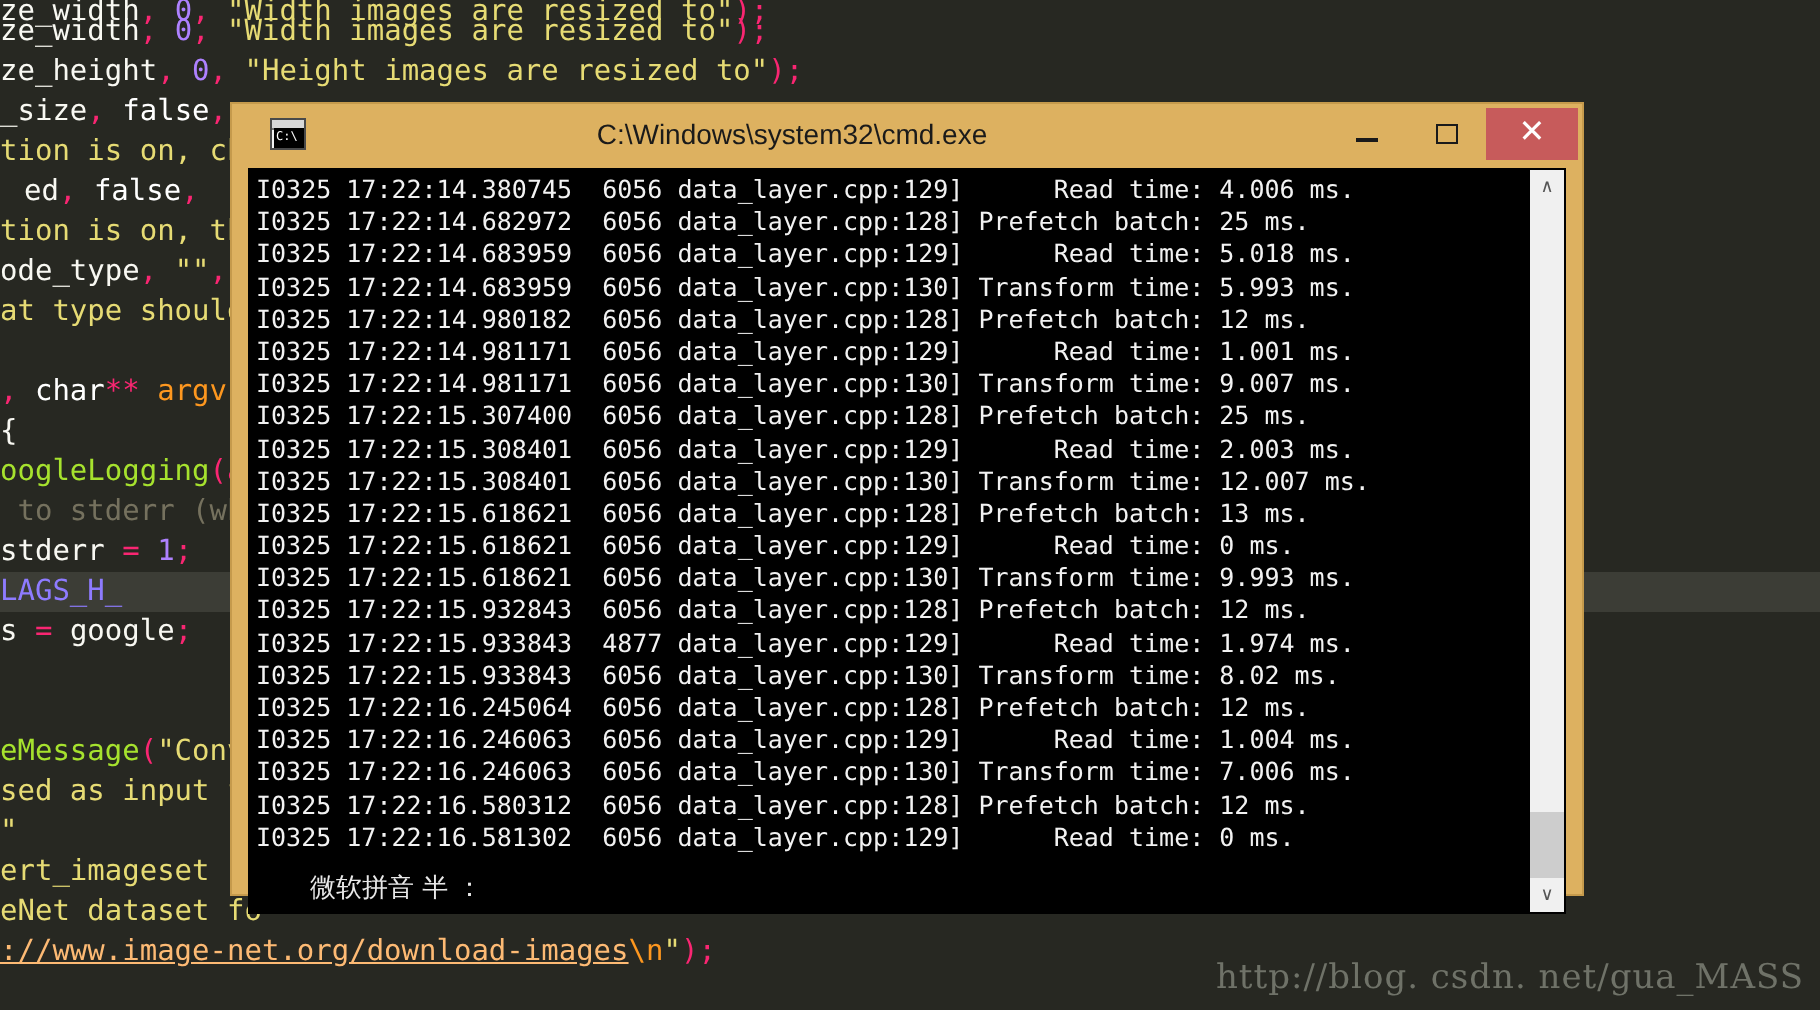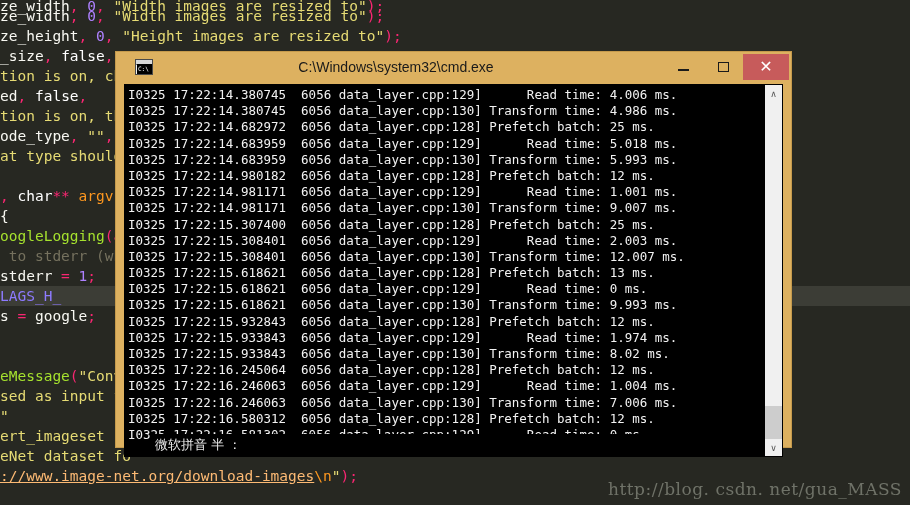--- a/index.html
+++ b/index.html
@@ -216,21 +216,21 @@
 </head>
 <body>
 
 <div id="editor">
   <div id="code-lines">
       <div class="code-line" style="top: -4px;"><span class="t-ident">ze_width</span><span class="t-punct">, </span><span class="t-num">0</span><span class="t-punct">, </span><span class="t-str">"Width images are resized to"</span><span class="t-punct">);</span></div>
       <div class="code-line" style="top: 6px;"><span class="t-ident">ze_width</span><span class="t-punct">, </span><span class="t-num">0</span><span class="t-punct">, </span><span class="t-str">"Width images are resized to"</span><span class="t-punct">);</span></div>
       <div class="code-line" style="top: 26px;"><span class="t-ident">ze_height</span><span class="t-punct">, </span><span class="t-num">0</span><span class="t-punct">, </span><span class="t-str">"Height images are resized to"</span><span class="t-punct">);</span></div>
       <div class="code-line" style="top: 46px;"><span class="t-ident">_size</span><span class="t-punct">, </span><span class="t-key">false</span><span class="t-punct">,</span></div>
       <div class="code-line" style="top: 66px;"><span class="t-str">tion is on, che</span></div>
-      <div class="code-line" style="top: 86px;"><span class="t-ident">ed</span><span class="t-punct">, </span><span class="t-key">false</span><span class="t-punct">,</span></div>
+      <div class="code-line" style="top: 86px; margin-left: 12px;"><span class="t-ident">ed</span><span class="t-punct">, </span><span class="t-key">false</span><span class="t-punct">,</span></div>
       <div class="code-line" style="top: 106px;"><span class="t-str">tion is on, the</span></div>
       <div class="code-line" style="top: 126px;"><span class="t-ident">ode_type</span><span class="t-punct">, </span><span class="t-str">""</span><span class="t-punct">,</span></div>
       <div class="code-line" style="top: 146px;"><span class="t-str">at type should</span></div>
       <div class="code-line" style="top: 186px;"><span class="t-punct">, </span><span class="t-key">char</span><span class="t-punct">** </span><span class="t-orange">argv</span><span class="t-punct">)</span></div>
       <div class="code-line" style="top: 206px;"><span class="t-plain">{</span></div>
       <div class="code-line" style="top: 226px;"><span class="t-fn">oogleLogging</span><span class="t-punct">(ar</span></div>
       <div class="code-line" style="top: 246px;"><span class="t-cmt"> to stderr (whi</span></div>
       <div class="code-line" style="top: 266px;"><span class="t-ident">stderr</span><span class="t-punct"> = </span><span class="t-num">1</span><span class="t-punct">;</span></div>
       <div class="code-line hl" style="top: 286px;"><span class="t-macro">LAGS_H_</span></div>
       <div class="code-line" style="top: 306px;"><span class="t-ident">s</span><span class="t-punct"> = </span><span class="t-ident">google</span><span class="t-punct">;</span></div>
@@ -261,35 +261,34 @@
     </div>
     <div class="win-btn" id="btn-close">
       <span>✕</span>
     </div>
   </div>
 
   <div id="console-body">
     <div id="console-text">
       <div id="log-rows">
           <div class="log-row">I0325 17:22:14.380745  6056 data_layer.cpp:129]      Read time: 4.006 ms.</div>
-          <div class="log-row">I0325 17:22:14.380745  6056 data_layer.cpp:130] Transform time: 4.986 ms.</div>
           <div class="log-row">I0325 17:22:14.682972  6056 data_layer.cpp:128] Prefetch batch: 25 ms.</div>
           <div class="log-row">I0325 17:22:14.683959  6056 data_layer.cpp:129]      Read time: 5.018 ms.</div>
           <div class="log-row">I0325 17:22:14.683959  6056 data_layer.cpp:130] Transform time: 5.993 ms.</div>
           <div class="log-row">I0325 17:22:14.980182  6056 data_layer.cpp:128] Prefetch batch: 12 ms.</div>
           <div class="log-row">I0325 17:22:14.981171  6056 data_layer.cpp:129]      Read time: 1.001 ms.</div>
           <div class="log-row">I0325 17:22:14.981171  6056 data_layer.cpp:130] Transform time: 9.007 ms.</div>
           <div class="log-row">I0325 17:22:15.307400  6056 data_layer.cpp:128] Prefetch batch: 25 ms.</div>
           <div class="log-row">I0325 17:22:15.308401  6056 data_layer.cpp:129]      Read time: 2.003 ms.</div>
           <div class="log-row">I0325 17:22:15.308401  6056 data_layer.cpp:130] Transform time: 12.007 ms.</div>
           <div class="log-row">I0325 17:22:15.618621  6056 data_layer.cpp:128] Prefetch batch: 13 ms.</div>
           <div class="log-row">I0325 17:22:15.618621  6056 data_layer.cpp:129]      Read time: 0 ms.</div>
           <div class="log-row">I0325 17:22:15.618621  6056 data_layer.cpp:130] Transform time: 9.993 ms.</div>
           <div class="log-row">I0325 17:22:15.932843  6056 data_layer.cpp:128] Prefetch batch: 12 ms.</div>
-          <div class="log-row">I0325 17:22:15.933843  6056 data_layer.cpp:129]      Read time: 1.974 ms.</div>
+          <div class="log-row">I0325 17:22:15.933843  4877 data_layer.cpp:129]      Read time: 1.974 ms.</div>
           <div class="log-row">I0325 17:22:15.933843  6056 data_layer.cpp:130] Transform time: 8.02 ms.</div>
           <div class="log-row">I0325 17:22:16.245064  6056 data_layer.cpp:128] Prefetch batch: 12 ms.</div>
           <div class="log-row">I0325 17:22:16.246063  6056 data_layer.cpp:129]      Read time: 1.004 ms.</div>
           <div class="log-row">I0325 17:22:16.246063  6056 data_layer.cpp:130] Transform time: 7.006 ms.</div>
           <div class="log-row">I0325 17:22:16.580312  6056 data_layer.cpp:128] Prefetch batch: 12 ms.</div>
           <div class="log-row">I0325 17:22:16.581302  6056 data_layer.cpp:129]      Read time: 0 ms.</div>
         </div>
       <div id="ime-bar">微软拼音 半 ：</div>
     </div>
     <div id="console-scrollbar">

